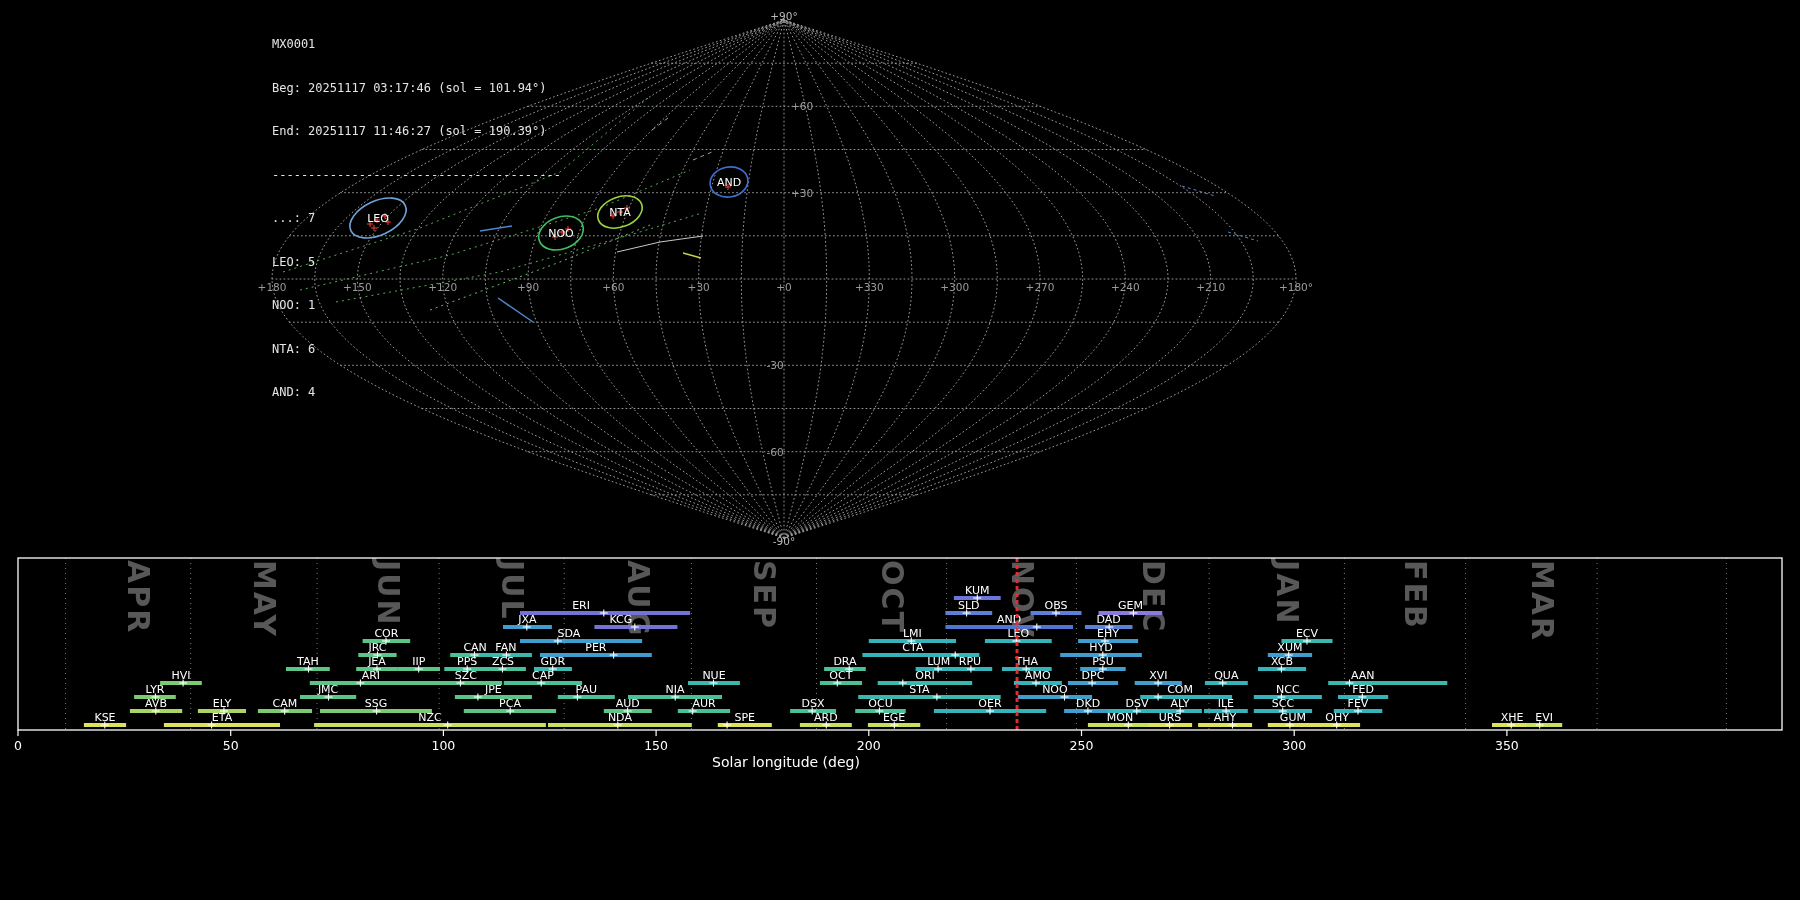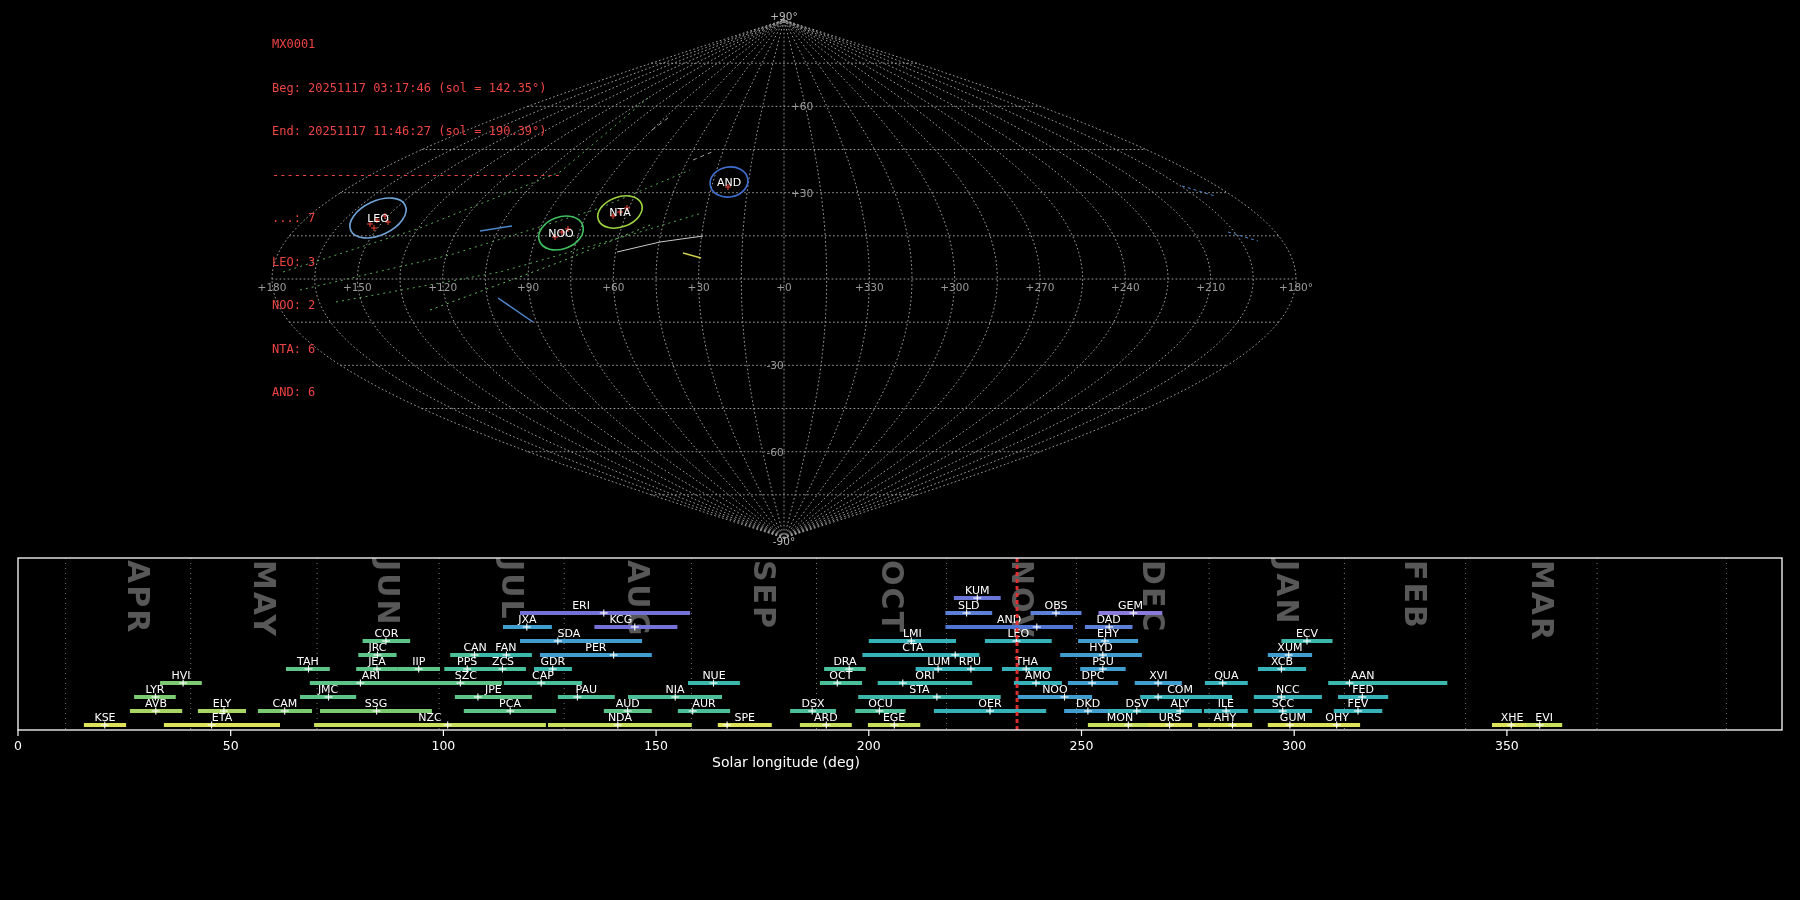--- a/index.html
+++ b/index.html
@@ -1,20 +1,20 @@
 <!DOCTYPE html>
 <html><head>
 <meta charset="utf-8">
 <style>
   html,body{margin:0;padding:0;background:#000;}
   #stage{position:relative;width:1800px;height:900px;background:#000;overflow:hidden;
          font-family:"DejaVu Sans",sans-serif;}
   svg{display:block;position:absolute;left:0;}
   svg text{font-family:"DejaVu Sans",sans-serif;}
-  #info-panel{position:absolute;left:272px;top:8px;color:#ef4444;
+  #info-panel{position:absolute;left:272px;top:8px;color:#e5e5e5;
     font:12px/14.5px "DejaVu Sans Mono",monospace;white-space:pre;z-index:5;}
 </style>
 </head>
 <body>
 
 <div id="stage">
 
   <svg id="map" width="1800" height="555" viewBox="0 0 1800 555" style="top:0">
     <g id="g-grid">
         <polyline points="784.0,538.0 801.9,532.2 819.7,526.5 837.5,520.7 855.3,515.0 872.9,509.2 890.5,503.5 907.9,497.7 925.1,492.0 942.2,486.2 959.1,480.4 975.8,474.7 992.2,468.9 1008.4,463.2 1024.4,457.4 1040.0,451.7 1055.3,445.9 1070.3,440.2 1084.9,434.4 1099.2,428.6 1113.1,422.9 1126.6,417.1 1139.7,411.4 1152.3,405.6 1164.5,399.9 1176.2,394.1 1187.5,388.4 1198.2,382.6 1208.5,376.8 1218.2,371.1 1227.4,365.3 1236.1,359.6 1244.2,353.8 1251.7,348.1 1258.7,342.3 1265.1,336.6 1270.9,330.8 1276.2,325.0 1280.8,319.3 1284.8,313.5 1288.2,307.8 1291.0,302.0 1293.2,296.3 1294.8,290.5 1295.7,284.8 1296.0,279.0 1295.7,273.2 1294.8,267.5 1293.2,261.7 1291.0,256.0 1288.2,250.2 1284.8,244.5 1280.8,238.7 1276.2,233.0 1270.9,227.2 1265.1,221.4 1258.7,215.7 1251.7,209.9 1244.2,204.2 1236.1,198.4 1227.4,192.7 1218.2,186.9 1208.5,181.2 1198.2,175.4 1187.5,169.6 1176.2,163.9 1164.5,158.1 1152.3,152.4 1139.7,146.6 1126.6,140.9 1113.1,135.1 1099.2,129.4 1084.9,123.6 1070.3,117.8 1055.3,112.1 1040.0,106.3 1024.4,100.6 1008.4,94.8 992.2,89.1 975.8,83.3 959.1,77.6 942.2,71.8 925.1,66.0 907.9,60.3 890.5,54.5 872.9,48.8 855.3,43.0 837.5,37.3 819.7,31.5 801.9,25.8 784.0,20.0" fill="none" stroke="#9a9a9a" stroke-width="1" stroke-dasharray="0.9 3.1" stroke-linecap="round"></polyline>
@@ -128,28 +128,28 @@
         <text x="791.0" y="196.7" text-anchor="start" fill="#9a9a9a" font-size="10.5">+30</text>
         <text x="775.0" y="369.3" text-anchor="middle" fill="#9a9a9a" font-size="10.5">-30</text>
         <text x="775.0" y="455.7" text-anchor="middle" fill="#9a9a9a" font-size="10.5">-60</text>
         <text x="784" y="20" text-anchor="middle" fill="#bbb" font-size="10.5">+90°</text>
         <text x="784" y="545" text-anchor="middle" fill="#bbb" font-size="10.5">-90°</text>
       </g>
   </svg>
 
   <div id="info-panel">
     <div>MX0001</div>
-    <div>Beg: 20251117 03:17:46 (sol = 142.35°)</div>
+    <div>Beg: 20251117 03:17:46 (sol = 101.94°)</div>
     <div>End: 20251117 11:46:27 (sol = 190.39°)</div>
     <div>----------------------------------------</div>
     <div>...: 7</div>
-    <div>LEO: 3</div>
-    <div>NOO: 2</div>
+    <div>LEO: 5</div>
+    <div>NOO: 1</div>
     <div>NTA: 6</div>
-    <div>AND: 6</div>
+    <div>AND: 4</div>
   </div>
 
   <svg id="chart" width="1800" height="345" viewBox="0 0 1800 345" style="top:555px">
     <g id="g-months">
         <line x1="65.6" y1="3" x2="65.6" y2="175" stroke="#7a7a7a" stroke-width="1" stroke-dasharray="1 4"></line>
         <line x1="190.7" y1="3" x2="190.7" y2="175" stroke="#7a7a7a" stroke-width="1" stroke-dasharray="1 4"></line>
         <line x1="317.1" y1="3" x2="317.1" y2="175" stroke="#7a7a7a" stroke-width="1" stroke-dasharray="1 4"></line>
         <line x1="439.1" y1="3" x2="439.1" y2="175" stroke="#7a7a7a" stroke-width="1" stroke-dasharray="1 4"></line>
         <line x1="564.2" y1="3" x2="564.2" y2="175" stroke="#7a7a7a" stroke-width="1" stroke-dasharray="1 4"></line>
         <line x1="691.4" y1="3" x2="691.4" y2="175" stroke="#7a7a7a" stroke-width="1" stroke-dasharray="1 4"></line>

